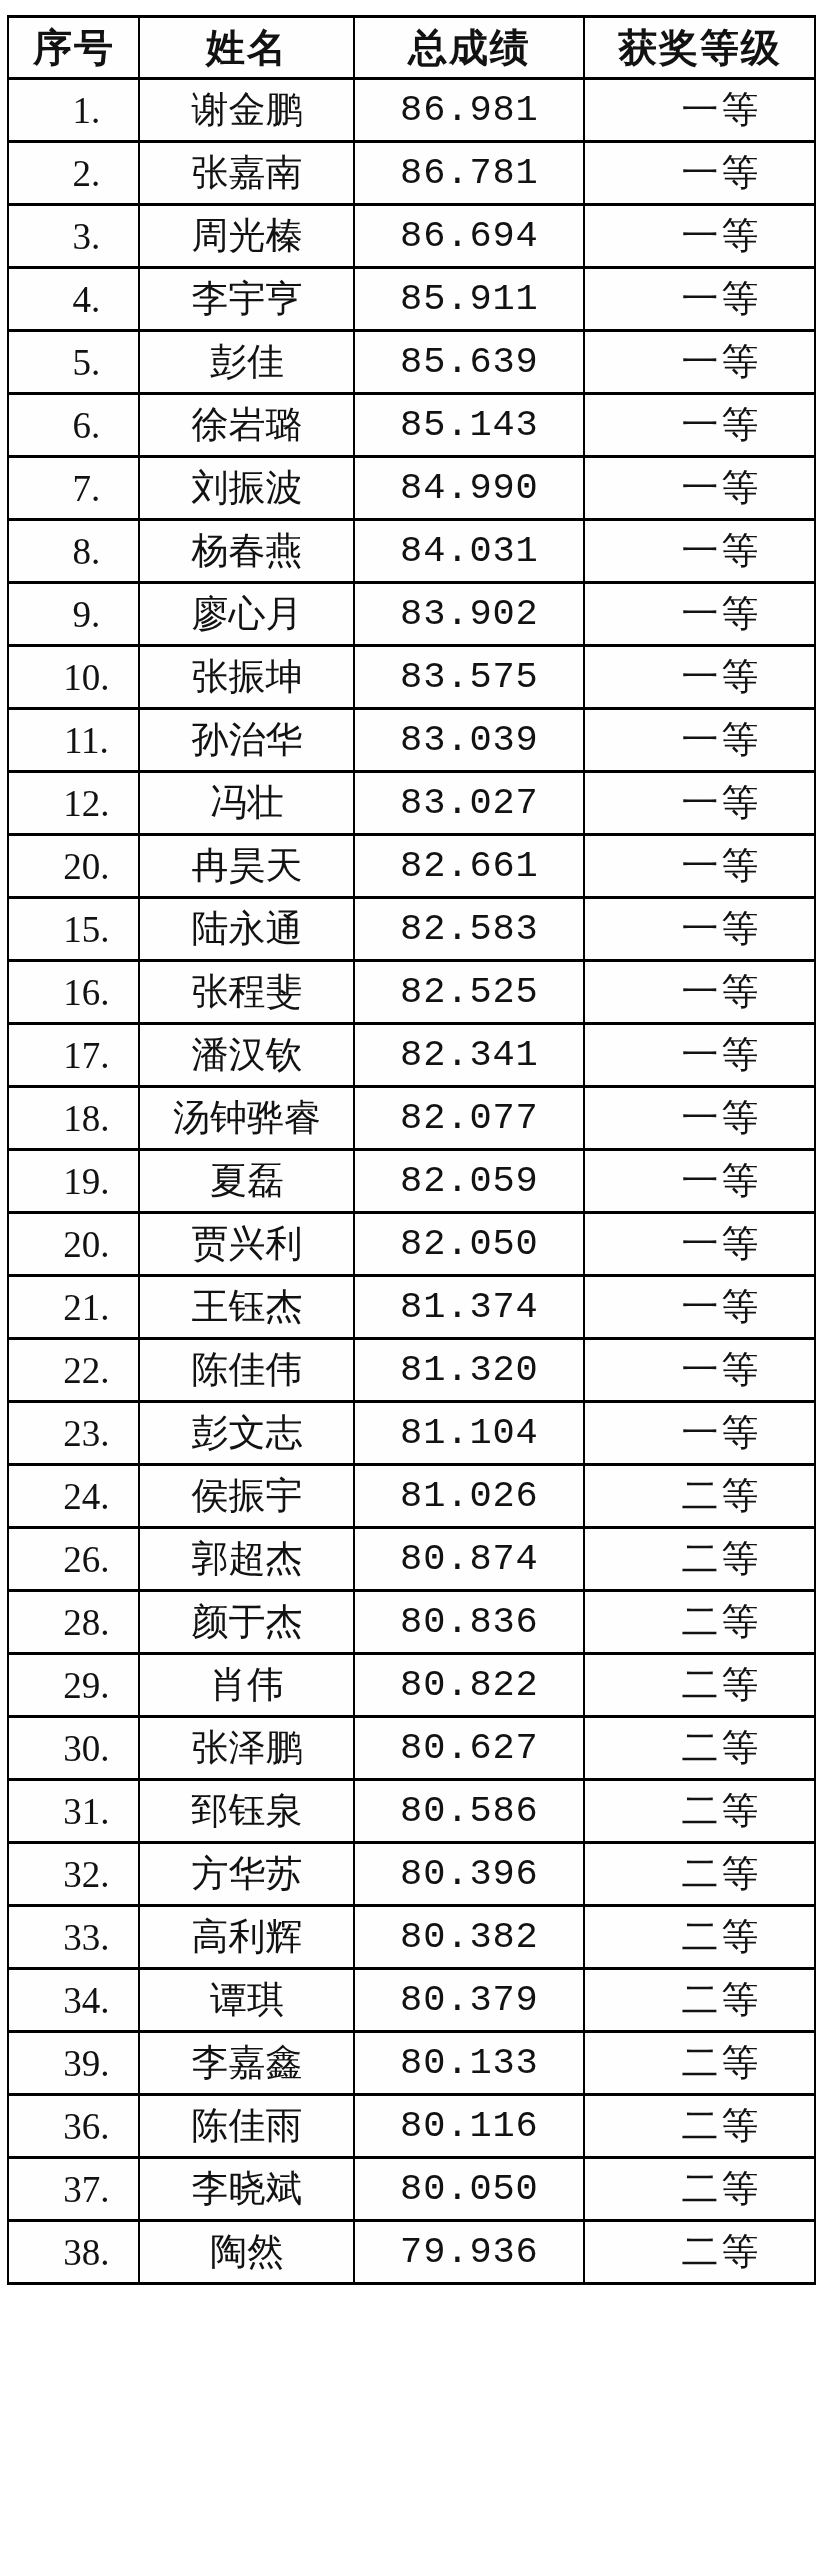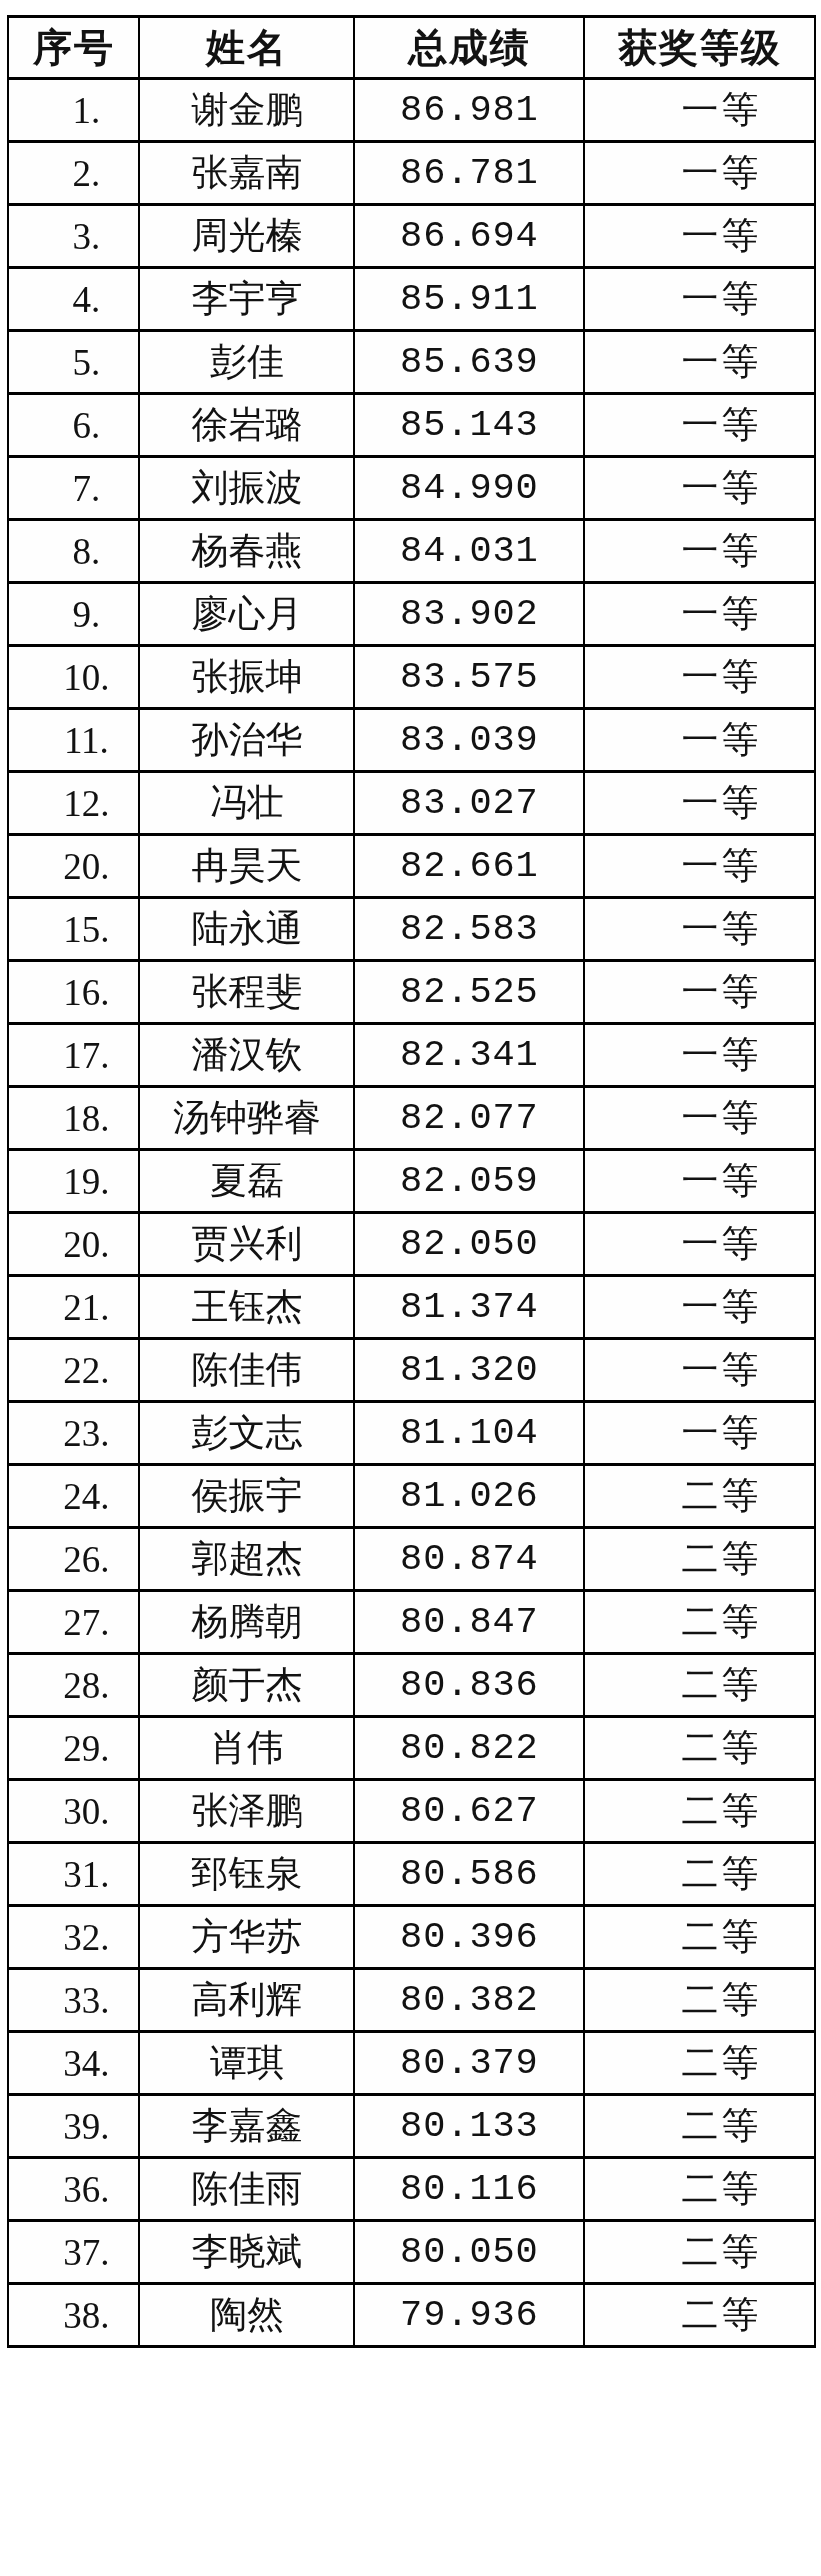--- a/index.html
+++ b/index.html
@@ -225,26 +225,20 @@
           <td class="score-cell">81.026</td>
           <td class="award-cell">二等</td>
         </tr>
         <tr>
           <td class="serial-cell">26.</td>
           <td class="name-cell">郭超杰</td>
           <td class="score-cell">80.874</td>
           <td class="award-cell">二等</td>
         </tr>
         <tr>
-          <td class="serial-cell">27.</td>
-          <td class="name-cell">杨腾朝</td>
-          <td class="score-cell">80.847</td>
-          <td class="award-cell">二等</td>
-        </tr>
-        <tr>
           <td class="serial-cell">28.</td>
           <td class="name-cell">颜于杰</td>
           <td class="score-cell">80.836</td>
           <td class="award-cell">二等</td>
         </tr>
         <tr>
           <td class="serial-cell">29.</td>
           <td class="name-cell">肖伟</td>
           <td class="score-cell">80.822</td>
           <td class="award-cell">二等</td>

